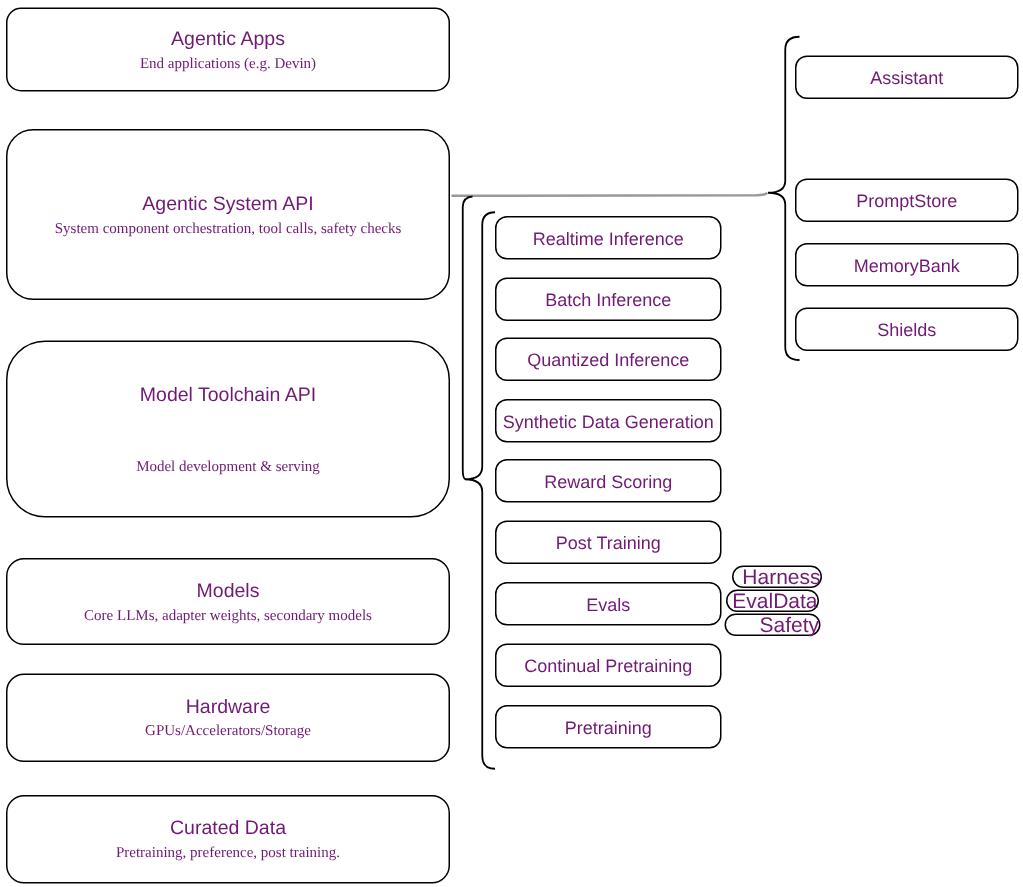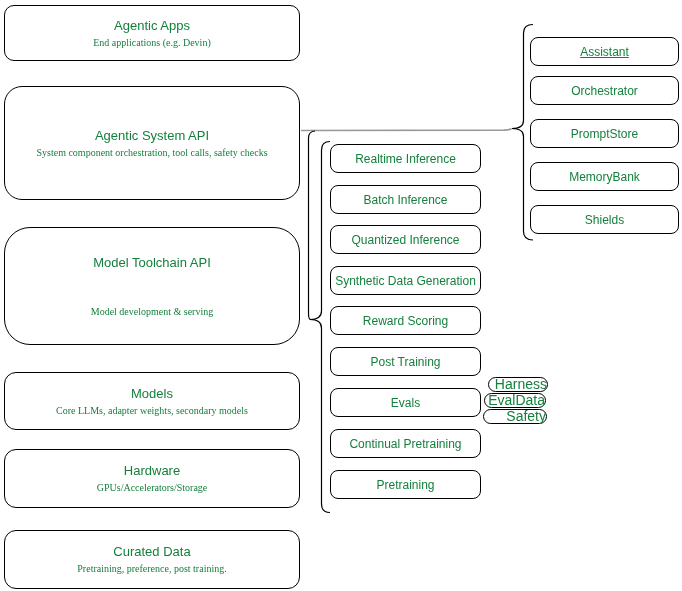--- a/index.html
+++ b/index.html
@@ -1,18 +1,18 @@
 <!DOCTYPE html>
 <html><head>
 <meta charset="utf-8">
 <style>
   html,body{margin:0;padding:0;background:#ffffff;}
   #canvas{
     position:relative;width:682px;height:591px;background:#ffffff;overflow:hidden;
-    font-family:"Liberation Sans","DejaVu Sans",sans-serif;color:#15803d;
+    font-family:"Liberation Sans","DejaVu Sans",sans-serif;color:#701a75;
   }
   svg.layer{position:absolute;left:0;top:0;z-index:1;}
   .box{
     position:absolute;box-sizing:border-box;background:#ffffff;border:1px solid #000;
     display:flex;flex-direction:column;align-items:center;justify-content:center;
     text-align:center;z-index:2;
   }
   .big .title{font-size:13px;line-height:15px;}
   .big .subtitle{font-size:10px;line-height:12px;margin-top:4px;font-family:Liberation Serif, serif;}
   .node{font-size:12px;border-radius:8px;}
@@ -105,25 +105,22 @@
   <div class="pill" style="left:472px;top:377px;width:60px;height:15px;">
     <span>Harness</span>
   </div>
   <div class="pill" style="left:468px;top:393px;width:62px;height:15px;">
     <span>EvalData</span>
   </div>
   <div class="pill" style="left:467px;top:409px;width:64px;height:15px;">
     <span>Safety</span>
   </div>
 
-  <div class="box node rbox" style="top:37px;text-decoration:underline;">
+  <div class="box node rbox" style="top:37px;">
     <span>Assistant</span>
-  </div>
-  <div class="box node rbox" style="top:76px;">
-    <span>Orchestrator</span>
   </div>
   <div class="box node rbox" style="top:119px;">
     <span>PromptStore</span>
   </div>
   <div class="box node rbox" style="top:162px;">
     <span>MemoryBank</span>
   </div>
   <div class="box node rbox" style="top:205px;">
     <span>Shields</span>
   </div>

